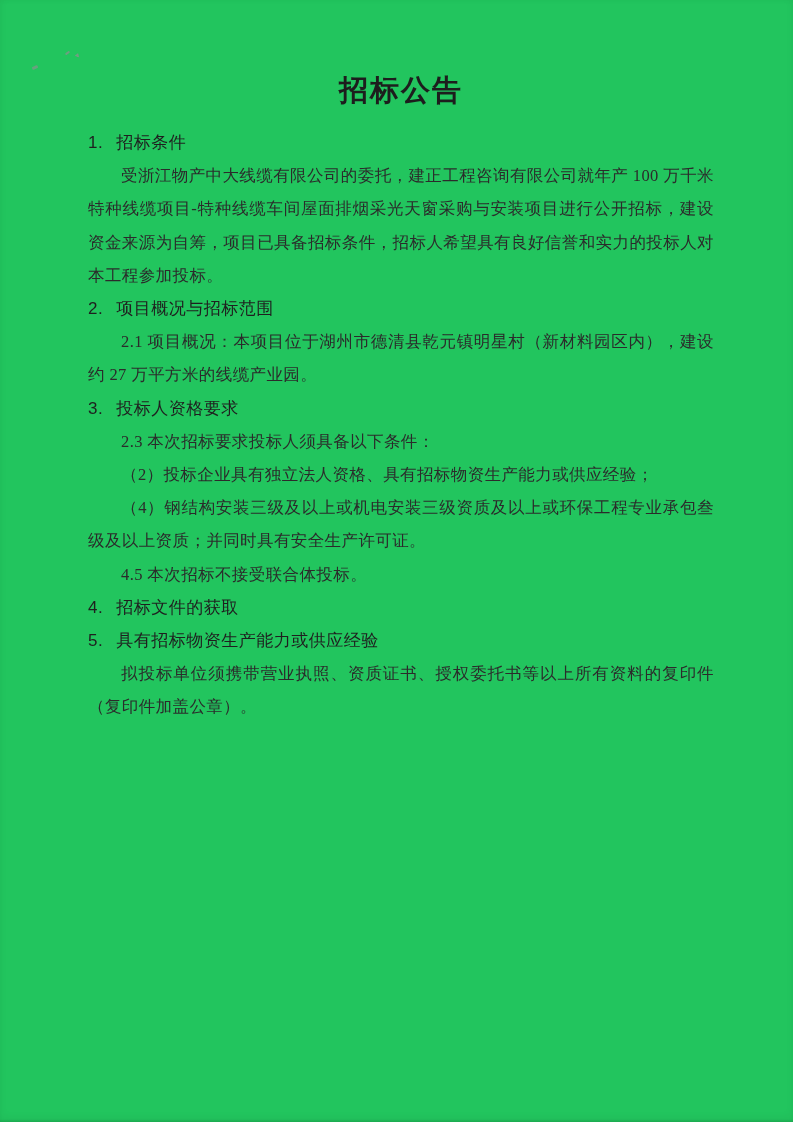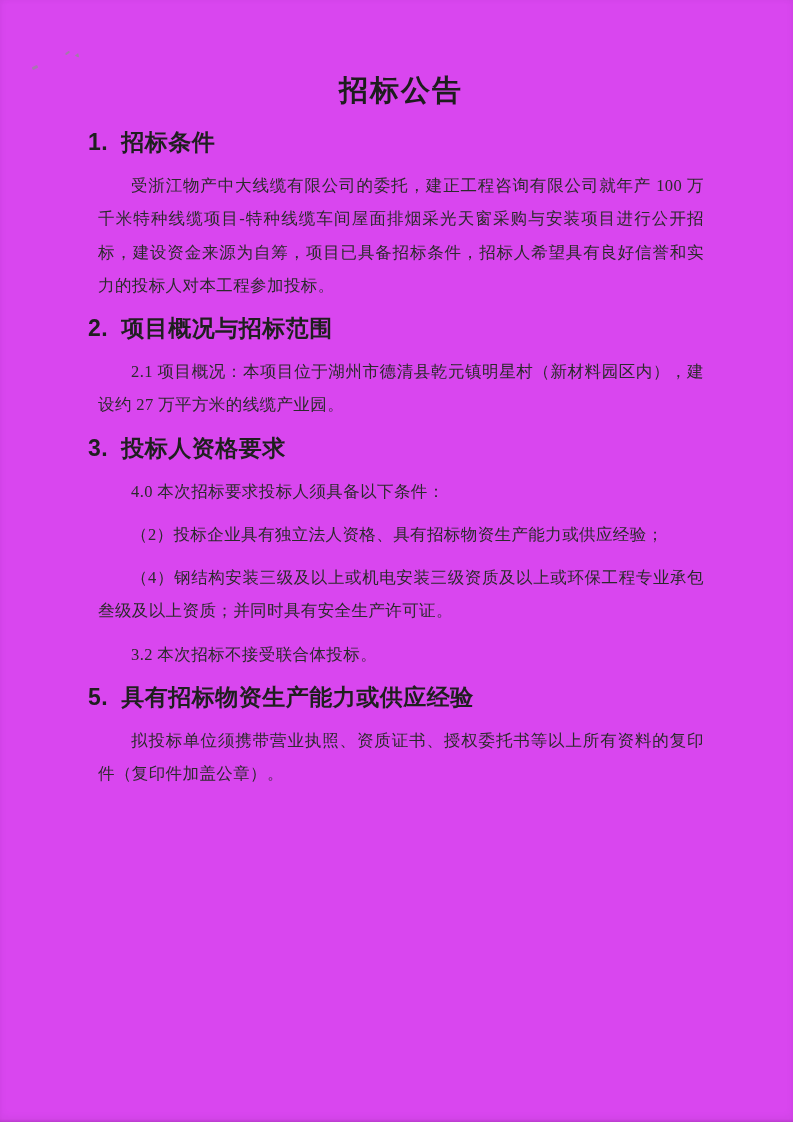--- a/index.html
+++ b/index.html
@@ -5,21 +5,21 @@
   html, body {
     margin: 0;
     padding: 0;
     background: #e8e8e8;
   }
   .page {
     position: relative;
     width: 793px;
     height: 1122px;
     margin: 0 auto;
-    background: #d946ef;
+    background: #22c55e;
     overflow: hidden;
     box-shadow: inset 0 -4px 8px rgba(0,0,0,0.05), inset 0 2px 4px rgba(0,0,0,0.02);
     font-family: "Liberation Serif", "DejaVu Serif", serif;
     color: #2b2b2b;
   }
   .content {
     position: absolute;
     left: 88px;
     top: 70px;
     width: 626px;
@@ -29,32 +29,32 @@
     font-weight: bold;
     font-size: 29px;
     letter-spacing: 2px;
     text-align: center;
     color: #1d1d1d;
     margin: 0 0 16px 0;
     line-height: 40px;
   }
   .sec-heading {
     font-family: "Liberation Sans", "DejaVu Sans", sans-serif;
-    font-weight: bold;
-    font-size: 23px;
+    font-weight: normal;
+    font-size: 17px;
     line-height: 33.2px;
     color: #1f1f1f;
     letter-spacing: 0.5px;
   }
   .sec-num {
     display: inline-block;
     margin-right: 13px;
   }
   .para {
-    margin: 10px;
+    margin: 0;
     font-size: 16.5px;
     line-height: 33.2px;
     letter-spacing: 0.4px;
     text-align: justify;
     text-indent: 2em;
     color: #2b2b2b;
   }
   .speck {
     position: absolute;
     background: #8f8f8f;
@@ -79,23 +79,24 @@
   <div class="speck speck3"></div>
 
   <div class="content">
     <h1 class="title">招标公告</h1>
     <div id="sections">
         <div class="sec-heading"><span class="sec-num">1.</span><span>招标条件</span></div>
         <p class="para">受浙江物产中大线缆有限公司的委托，建正工程咨询有限公司就年产 100 万千米特种线缆项目-特种线缆车间屋面排烟采光天窗采购与安装项目进行公开招标，建设资金来源为自筹，项目已具备招标条件，招标人希望具有良好信誉和实力的投标人对本工程参加投标。</p>
         <div class="sec-heading"><span class="sec-num">2.</span><span>项目概况与招标范围</span></div>
         <p class="para">2.1 项目概况：本项目位于湖州市德清县乾元镇明星村（新材料园区内），建设约 27 万平方米的线缆产业园。</p>
         <div class="sec-heading"><span class="sec-num">3.</span><span>投标人资格要求</span></div>
-        <p class="para">4.0 本次招标要求投标人须具备以下条件：</p>
+        <p class="para">2.3 本次招标要求投标人须具备以下条件：</p>
         <p class="para">（2）投标企业具有独立法人资格、具有招标物资生产能力或供应经验；</p>
         <p class="para">（4）钢结构安装三级及以上或机电安装三级资质及以上或环保工程专业承包叁级及以上资质；并同时具有安全生产许可证。</p>
-        <p class="para">3.2 本次招标不接受联合体投标。</p>
+        <p class="para">4.5 本次招标不接受联合体投标。</p>
+        <div class="sec-heading"><span class="sec-num">4.</span><span>招标文件的获取</span></div>
         <div class="sec-heading"><span class="sec-num">5.</span><span>具有招标物资生产能力或供应经验</span></div>
         <p class="para">拟投标单位须携带营业执照、资质证书、授权委托书等以上所有资料的复印件（复印件加盖公章）。</p>
       </div>
   </div>
 
   <div class="bottom-edge"></div>
 </div>
 
 </body></html>

